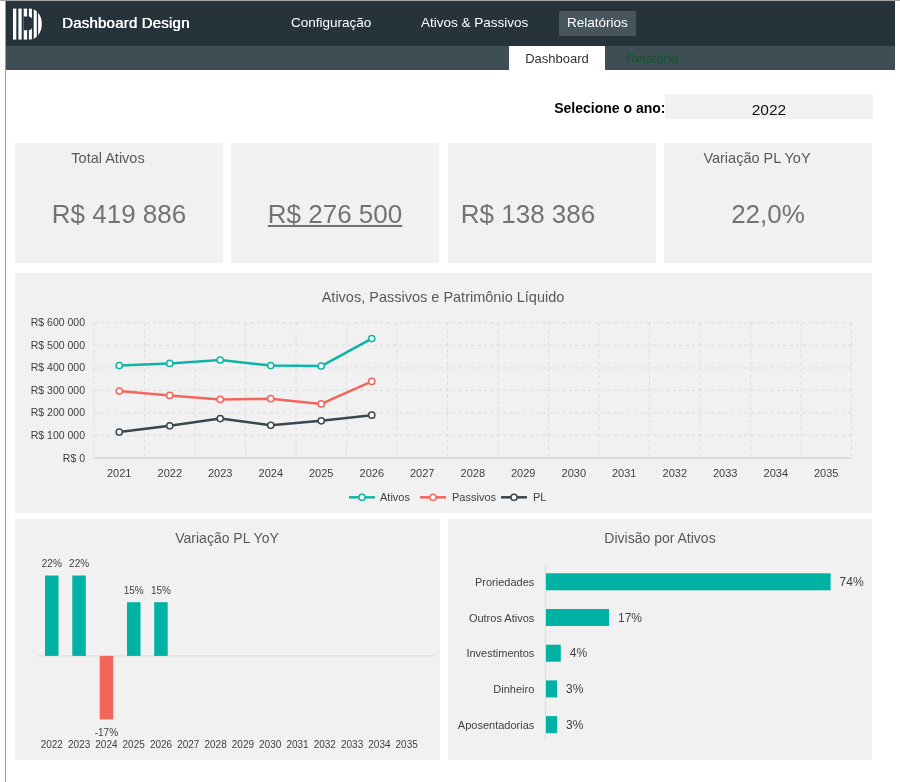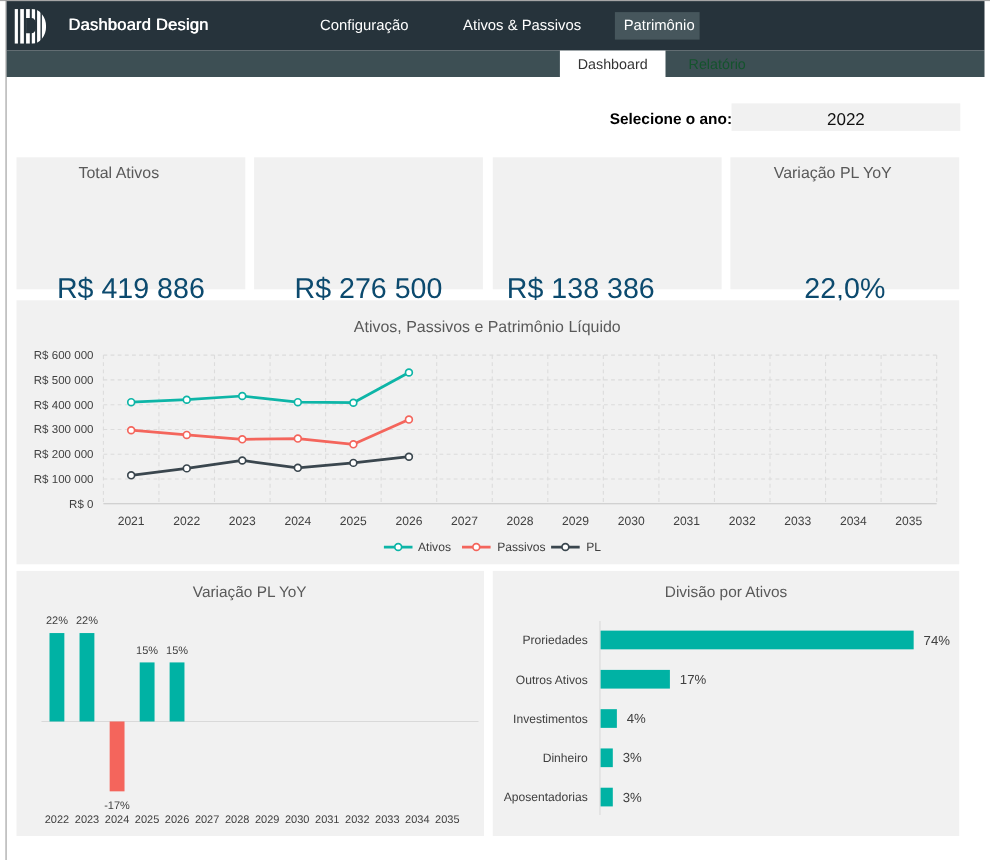--- a/index.html
+++ b/index.html
@@ -23,21 +23,21 @@
 #tab1 { left:509px; top:51px; width:96px; text-align:center; color:#333333; font-size:13px; }
 #tab2 { left:605px; top:51px; width:94px; text-align:center; color:#14532d; font-size:13px; }
 
 #sellabel { left:480px; top:99.5px; width:185.5px; text-align:right; font-size:14px; font-weight:bold; color:#000; }
 #selbox { left:665px; top:94px; width:208px; height:25px; background:#f1f1f1; }
 #selval { left:665px; top:100.5px; width:208px; text-align:center; font-size:15.5px; color:#111; }
 
 .kpi { top:143px; width:208px; height:120px; background:#f1f1f1; }
 #kpi1 { left:15px; } #kpi2 { left:231px; } #kpi3 { left:448px; } #kpi4 { left:664px; }
 .kpit { top:149.5px; width:186px; text-align:center; font-size:14.5px; color:#595959; }
-.kpiv { top:199px; width:208px; text-align:center; font-size:26px; color:#0c4a6e;margin-top:48px; }
+.kpiv { top:199px; width:208px; text-align:center; font-size:26px; color:#737373; }
 
 #chart1 { left:15px; top:273px; width:857px; height:240px; background:#f1f1f1; }
 #chart2 { left:15px; top:519px; width:425px; height:241px; background:#f1f1f1; }
 #chart3 { left:448px; top:519px; width:424px; height:241px; background:#f1f1f1; }
 </style>
 </head>
 <body>
 <div id="page">
   <div class="abs" id="topline"></div>
   <div class="abs" id="leftline"></div>
@@ -55,39 +55,39 @@
       <rect x="10.7" y="0" width="3.4" height="31.5" fill="#fff"></rect>
       <rect x="15.9" y="0" width="3.0" height="31.5" fill="#fff"></rect>
       <rect x="20.7" y="0" width="3.1" height="31.5" fill="#fff"></rect>
       <rect x="25.1" y="0" width="3.8" height="31.5" fill="#fff"></rect>
     </g>
   </svg>
   <div class="abs" id="logotext">Dashboard Design</div>
   <div class="abs navitem" id="nav1">Configuração</div>
   <div class="abs navitem" id="nav2">Ativos &amp; Passivos</div>
   <div class="abs" id="navbox"></div>
-  <div id="nav3">Patrimônio</div>
+  <div id="nav3">Relatórios</div>
 
   <div class="abs" id="tabbar"></div>
   <div class="abs" id="tabwhite"></div>
   <div class="abs" id="tab1">Dashboard</div>
   <div class="abs" id="tab2">Relatório</div>
 
   <div class="abs" id="sellabel">Selecione o ano:</div>
   <div class="abs" id="selbox"></div>
   <div class="abs" id="selval">2022</div>
 
   <div class="abs kpi" id="kpi1"></div>
   <div class="abs kpi" id="kpi2"></div>
   <div class="abs kpi" id="kpi3"></div>
   <div class="abs kpi" id="kpi4"></div>
   <div class="abs kpit" style="left:15px;">Total Ativos</div>
   <div class="abs kpit" style="left:664px;">Variação PL YoY</div>
   <div class="abs kpiv" style="left:15px;">R$ 419 886</div>
-  <div class="abs kpiv" style="left:231px;">R$ 276 500</div>
+  <div class="abs kpiv" style="left:231px;text-decoration:underline;">R$ 276 500</div>
   <div class="abs kpiv" style="left:424px;">R$ 138 386</div>
   <div class="abs kpiv" style="left:664px;">22,0%</div>
 
   <div class="abs" id="chart1"></div>
 <svg class="abs" style="left:15px;top:273px;" width="857" height="240" viewBox="0 0 857 240">
 <text x="428" y="29" text-anchor="middle" font-size="14.5" fill="#595959">Ativos, Passivos e Patrimônio Líquido</text>
 <line x1="79.0" y1="49.8" x2="836.5" y2="49.8" stroke="#dcdcdc" stroke-width="1" stroke-dasharray="3.5,3"></line>
 <line x1="79.0" y1="72.3" x2="836.5" y2="72.3" stroke="#dcdcdc" stroke-width="1" stroke-dasharray="3.5,3"></line>
 <line x1="79.0" y1="94.9" x2="836.5" y2="94.9" stroke="#dcdcdc" stroke-width="1" stroke-dasharray="3.5,3"></line>
 <line x1="79.0" y1="117.4" x2="836.5" y2="117.4" stroke="#dcdcdc" stroke-width="1" stroke-dasharray="3.5,3"></line>

